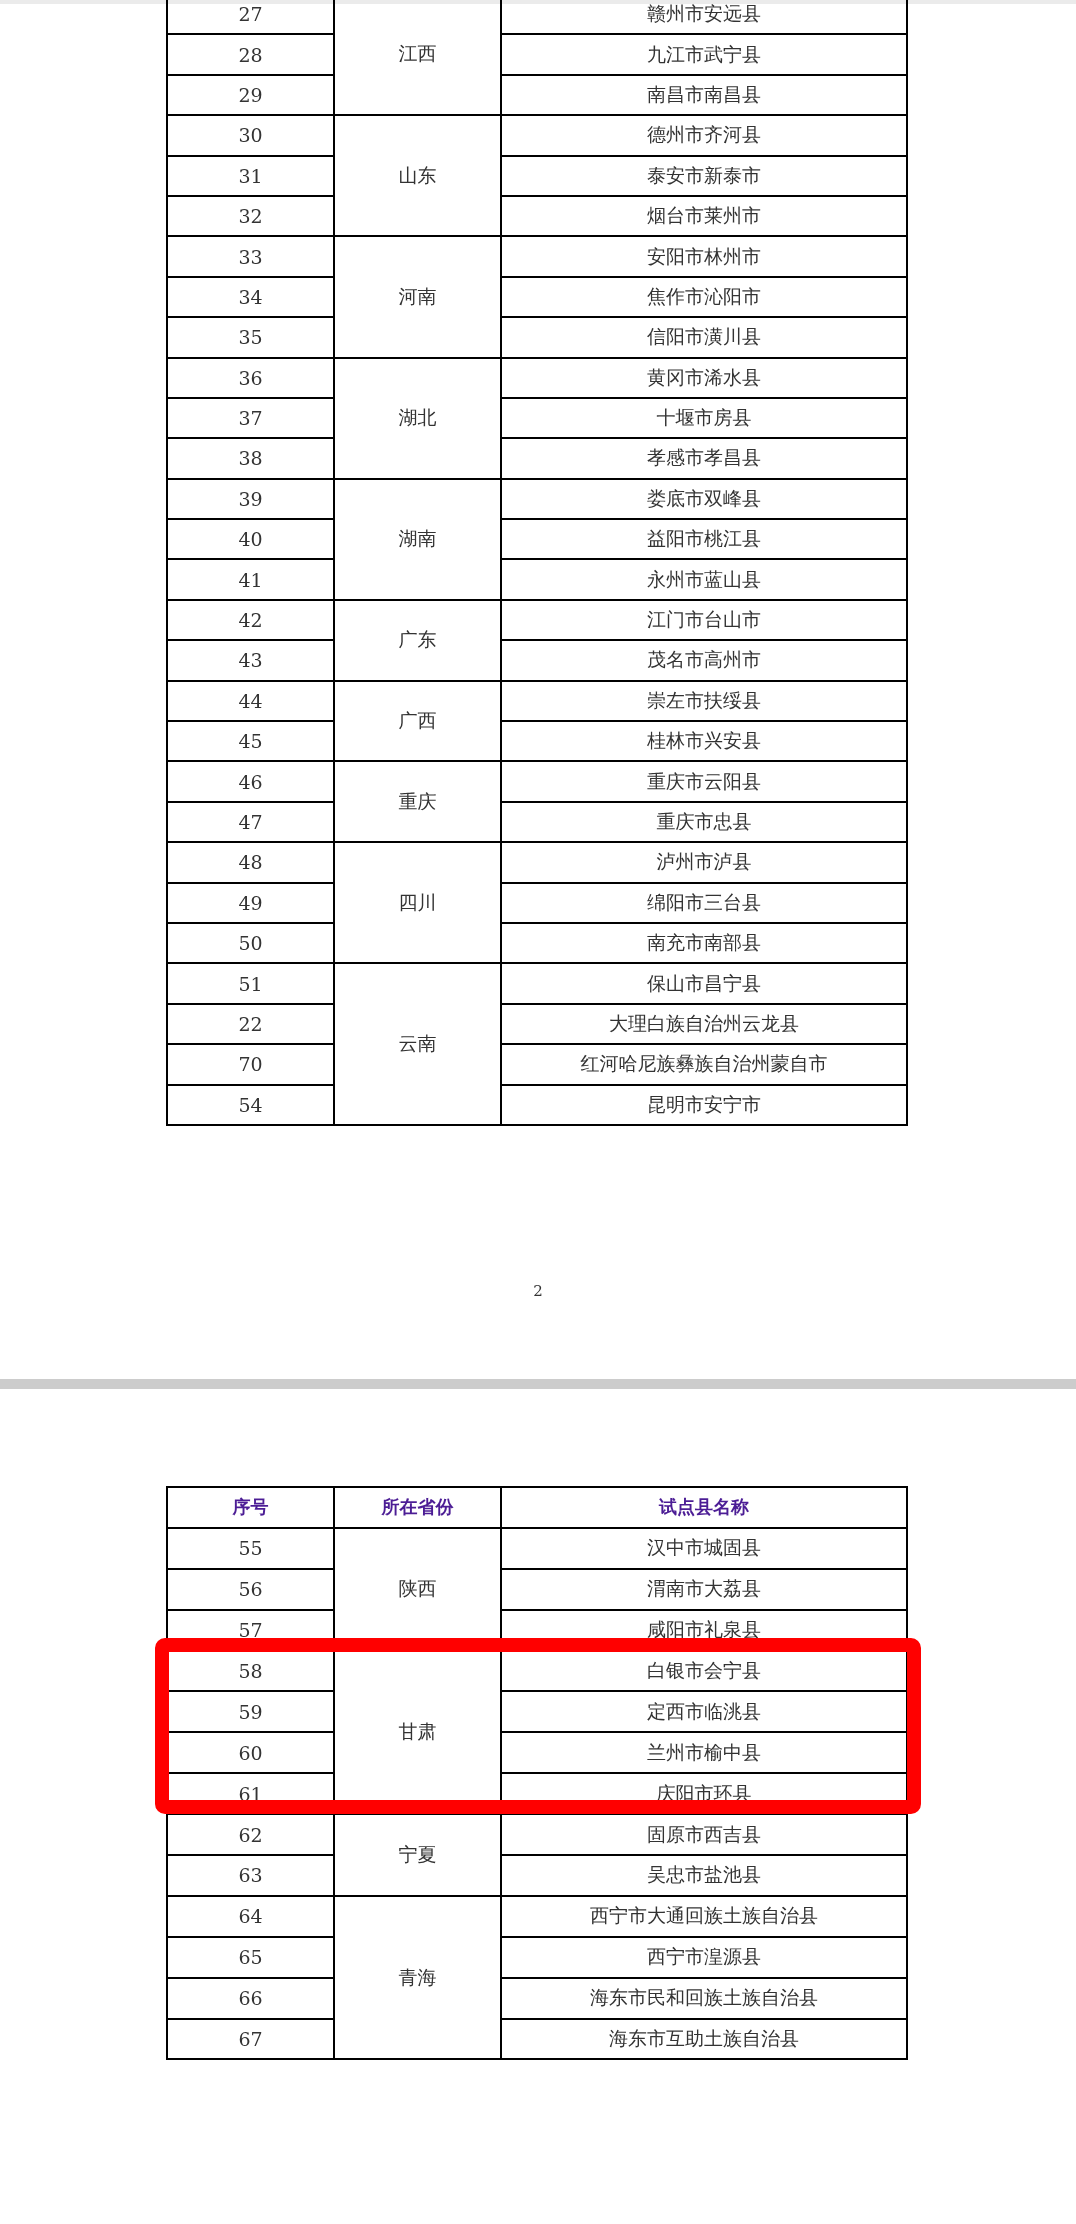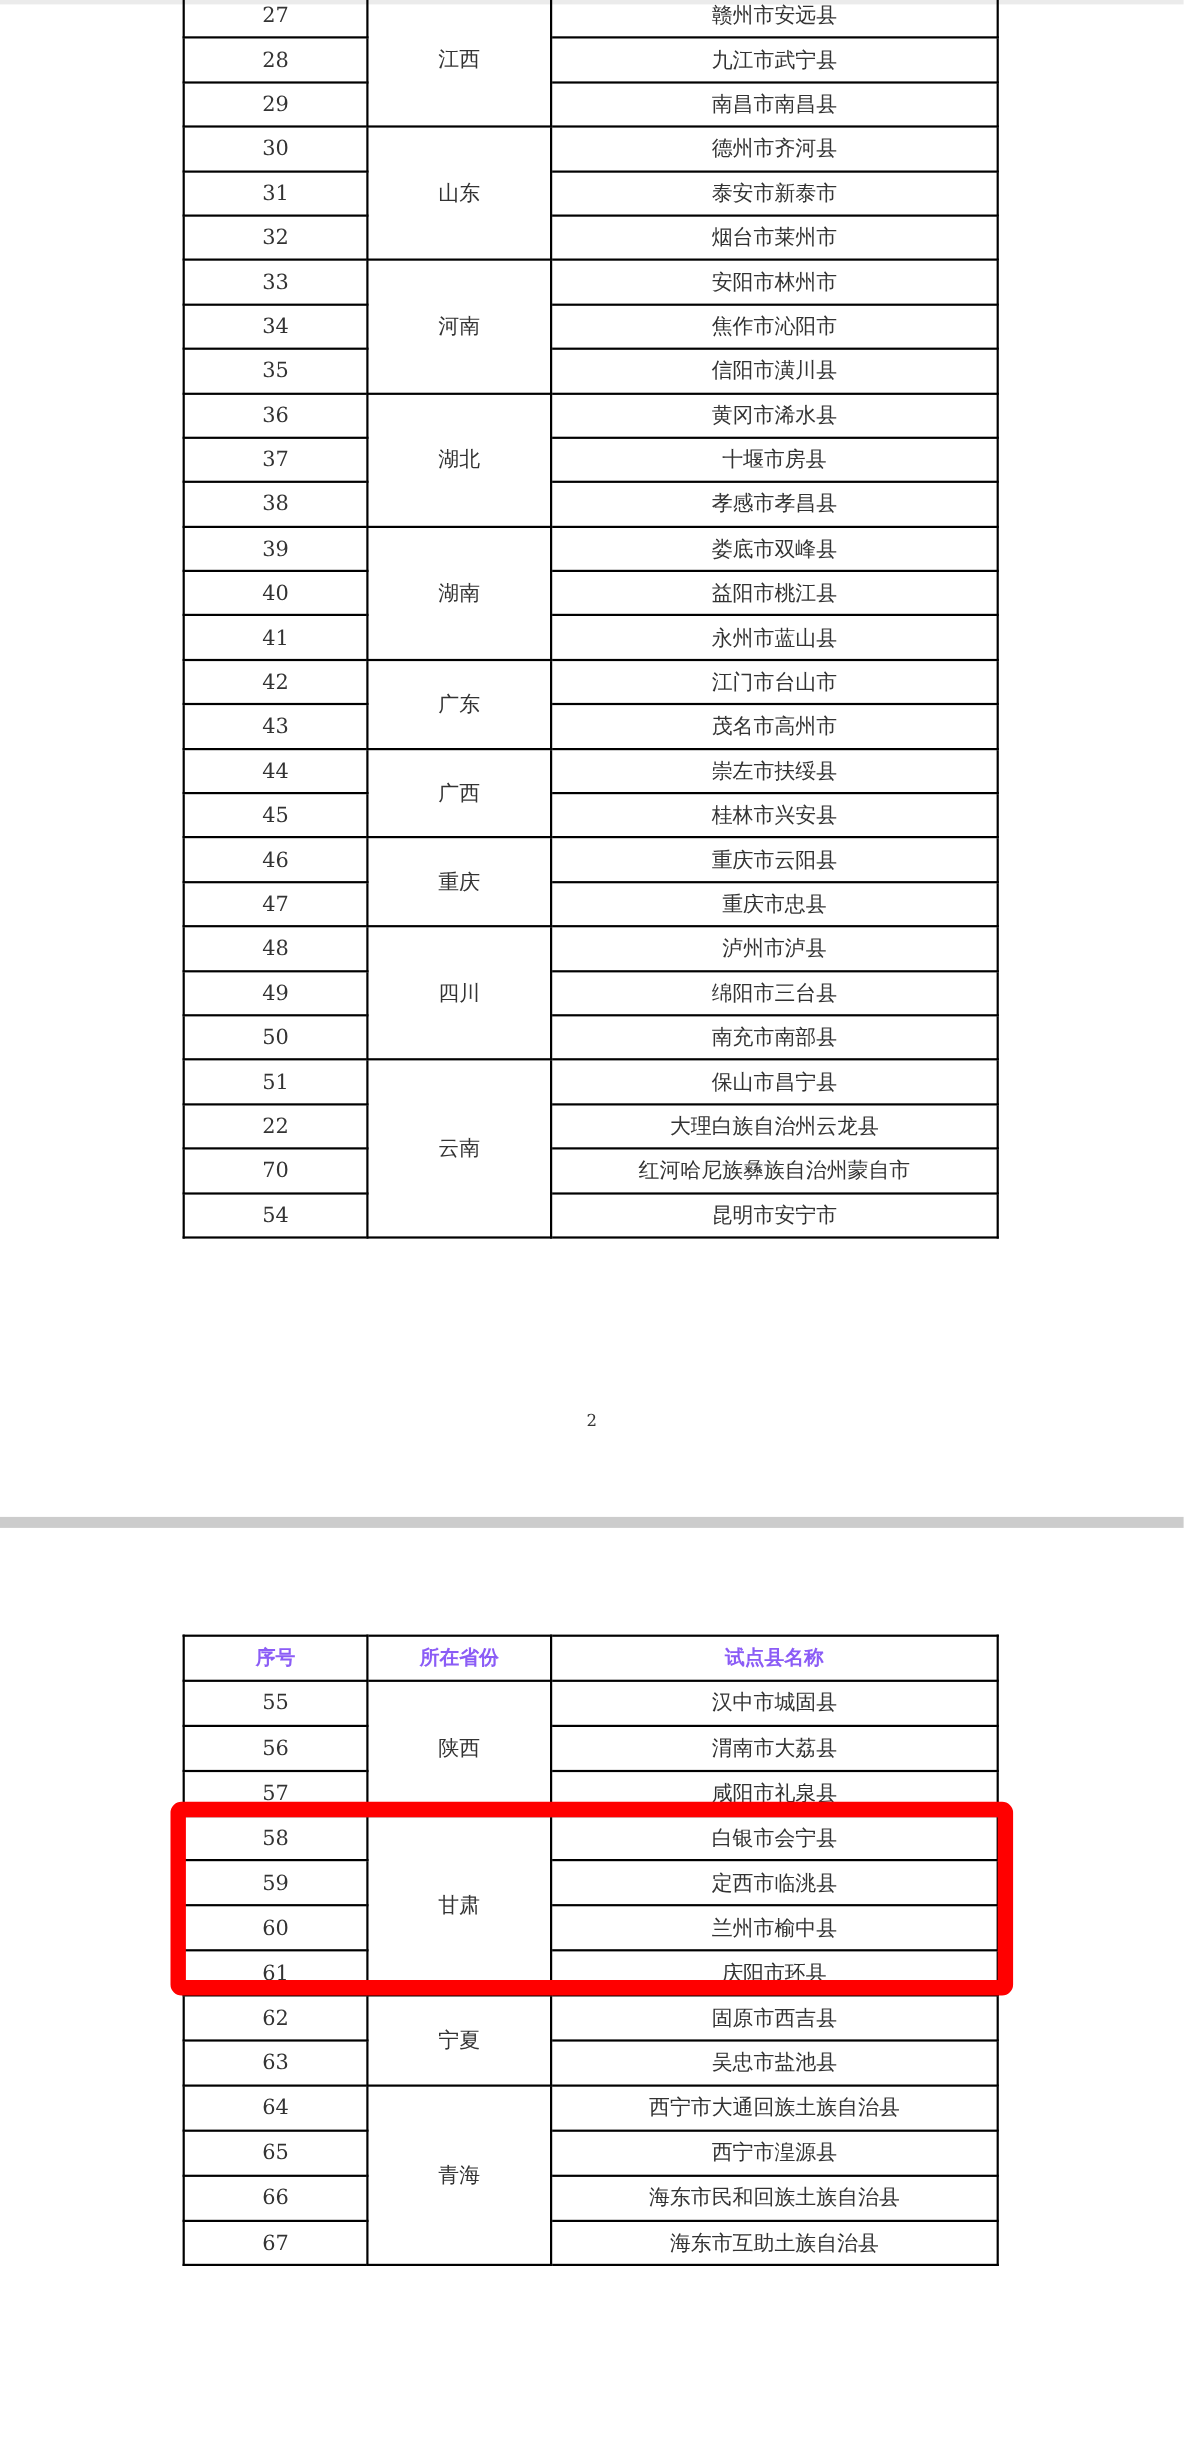--- a/index.html
+++ b/index.html
@@ -22,21 +22,21 @@
       overflow: hidden; white-space: nowrap;
     }
     table.grid col.c1 { width: 167px; }
     table.grid col.c2 { width: 167px; }
     table.grid col.c3 { width: 406px; }
     #t1 { top: 4px; }
     #t1 tr { height: 40.4px; }
     #t1 tr.first td { border-top: none; }
     #t2 { top: 1486px; }
     #t2 tr { height: 40.9px; }
-    #t2 th { font-family: "DejaVu Sans", "Liberation Sans", sans-serif; font-weight: bold; font-size: 18px; color: #8b5cf6; }
+    #t2 th { font-family: "DejaVu Sans", "Liberation Sans", sans-serif; font-weight: bold; font-size: 18px; color: #4c1d95; }
     .highlight-box {
       position: absolute; left: 155px; top: 1638px;
       width: 738px; height: 148px;
       border: 14px solid #ff0000; border-radius: 10px;
       pointer-events: none;
     }
   </style>
 </head>
 <body>
 

